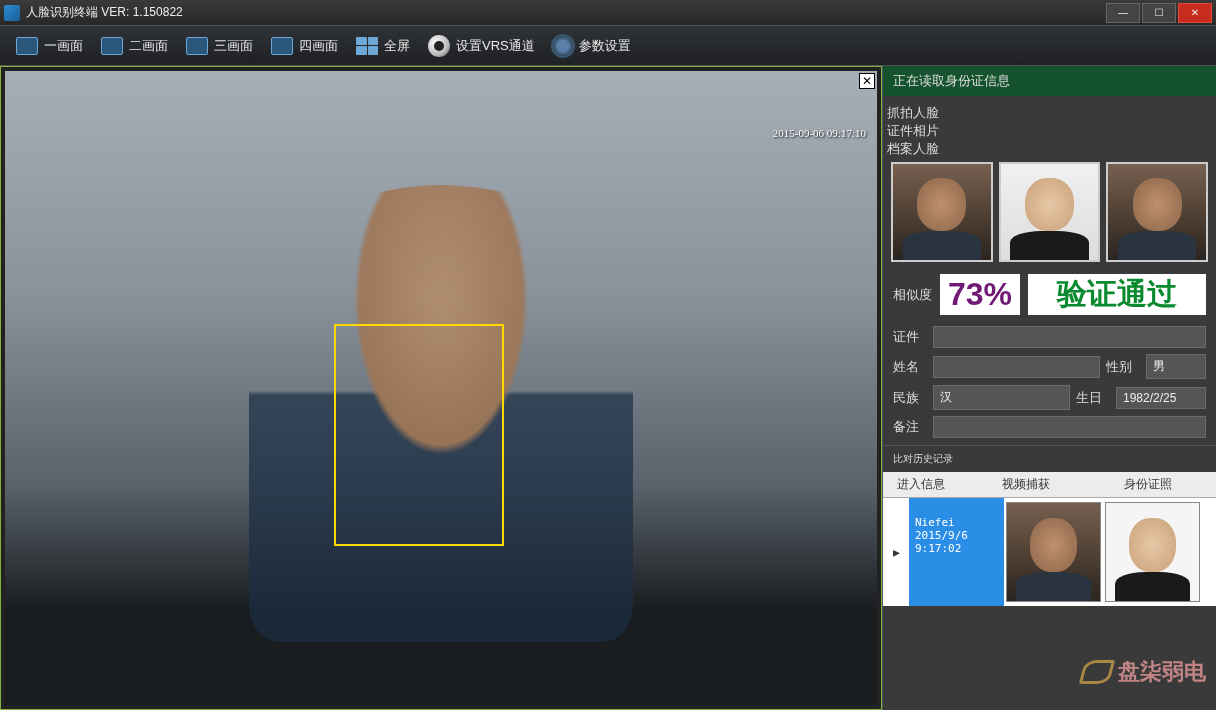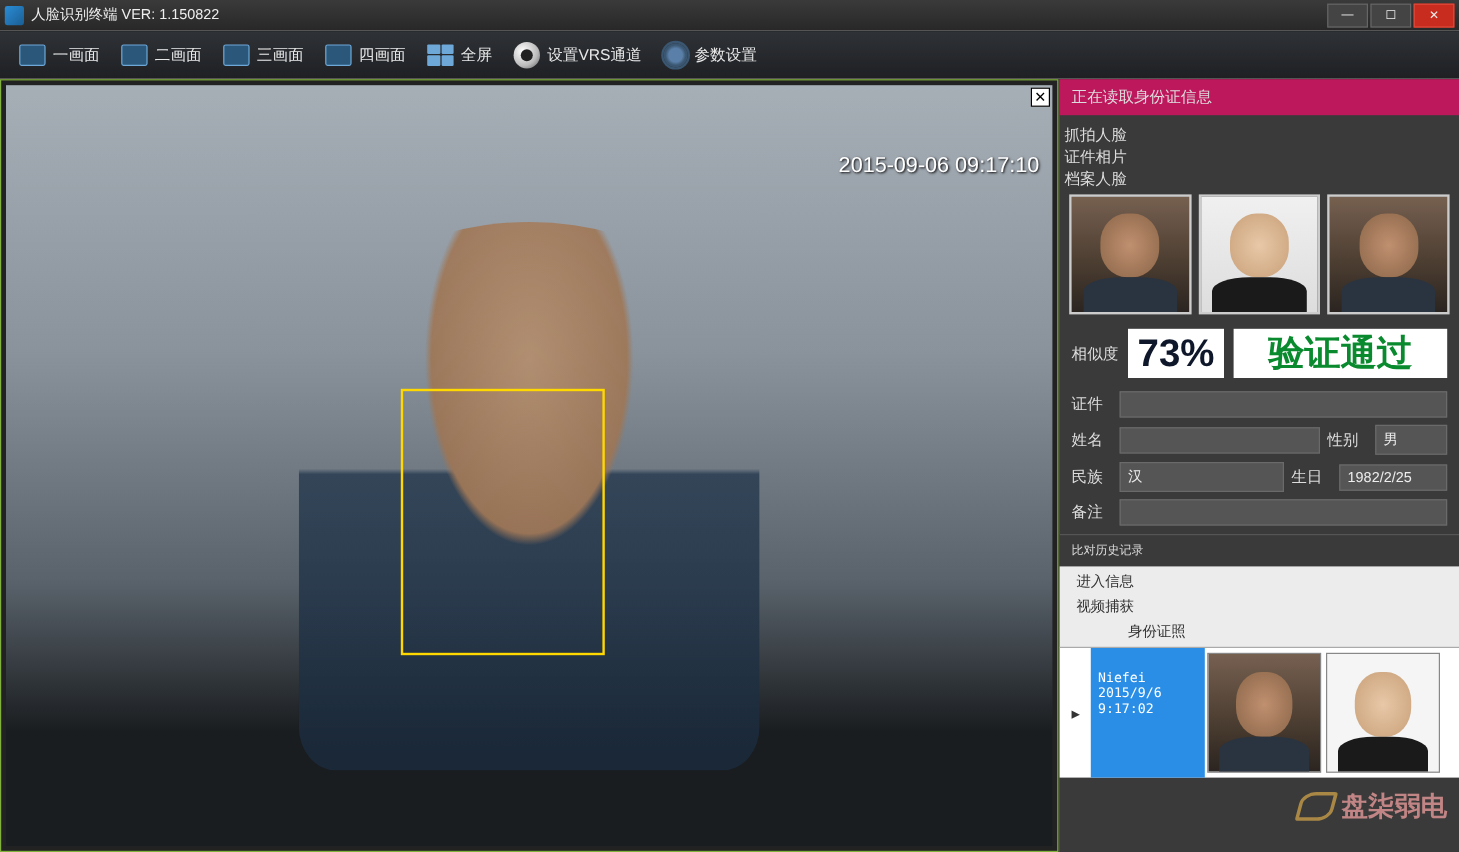--- a/index.html
+++ b/index.html
@@ -18,50 +18,50 @@
 .tb-btn .sq-icon { width: 22px; height: 18px; border: 1px solid #6ea8d8; background: #2a577a; position: relative; border-radius: 2px; }
 .grid-icon { display:inline-grid; grid-template-columns:1fr 1fr; grid-template-rows:1fr 1fr; width:22px; height:18px; gap:1px; }
 .grid-icon > span { background:#6ea8d8; border-radius:1px; }
 .cam-icon { width: 22px; height: 22px; border-radius: 50%; background: radial-gradient(circle at 35% 35%, #fff, #bbb 60%, #555); position: relative; }
 .cam-icon::after { content:""; position:absolute; top:6px; left:6px; width:10px; height:10px; border-radius:50%; background:#222; }
 .gear-icon { width:20px; height:20px; border-radius:50%; background: radial-gradient(circle,#5a7fa8 40%,#3a5670 60%); box-shadow:0 0 0 2px #3a5670; }
 
 .main { display: flex; height: 644px; }
 .video-pane { flex: 1; position: relative; background:#222; border:1px solid #7fb13c; }
 .video-scene { position:absolute; inset:4px; background:linear-gradient(to bottom, #a6aeb6 0%, #8a939c 35%, #5a636c 65%, #1a1d20 85%); }
-.timestamp { position:absolute; top:60px; right:15px; color:#fff; font-size:18px; font-family: Liberation Sans, sans-serif; text-shadow:1px 1px 2px #000; }
+.timestamp { position:absolute; top:60px; right:15px; color:#fff; font-size:11px; font-family: Liberation Serif, serif; text-shadow:1px 1px 2px #000; }
 .face-box { position:absolute; border:2px solid #ffd800; }
 .close-overlay { position:absolute; top:6px; right:6px; width:16px; height:16px; background:#fff; color:#000; font-size:12px; display:flex; align-items:center; justify-content:center; border:1px solid #000; cursor:pointer; }
 .person-sil { position:absolute; left:28%; top:18%; width:44%; height:72%; background: radial-gradient(ellipse at 50% 25%, #b88e6a 0%, #a17552 30%, transparent 32%), linear-gradient(to bottom, transparent 45%, #2a3d52 46%, #1a2a3c 100%); border-radius:50% 50% 8% 8% / 30% 30% 8% 8%; opacity:0.85; }
 
 .side { width: 334px; background:#3a3a3a; color:#ddd; display:flex; flex-direction:column; border-left:1px solid #555; }
-.side-header { padding:6px 10px; background:#be185d; font-size:13px; }
+.side-header { padding:6px 10px; background:#14532d; font-size:13px; }
 .thumb-labels { display:flex; justify-content:space-around; padding:8px 4px 4px; font-size:13px;flex-direction:column; }
 .thumb-row { display:flex; gap:6px; padding:0 8px 8px; }
 .thumb { flex:1; height:100px; border:2px solid #ccc; background:linear-gradient(to bottom,#766050,#4a3c30 60%,#2a2420); position:relative; }
 .thumb.id { background:linear-gradient(to bottom,#f0f0f0,#ddd); }
 .thumb .head { position:absolute; left:25%; top:15%; width:50%; height:55%; background:radial-gradient(ellipse,#c09070,#8a6548); border-radius:45%; }
 .thumb.id .head { background:radial-gradient(ellipse,#e8c8a8,#c8a078); }
 .thumb .body { position:absolute; left:10%; bottom:0; width:80%; height:30%; background:#2a3440; border-radius:40% 40% 0 0; }
 .thumb.id .body { background:#1a1a1a; }
 
 .sim-row { display:flex; align-items:center; gap:8px; padding:4px 10px 8px; }
 .sim-label { font-size:13px; }
-.sim-val { flex:0 0 auto; background:#fff; color:#0f172a; font-size:32px; font-weight:bold; padding:2px 8px; font-family:Arial; }
+.sim-val { flex:0 0 auto; background:#fff; color:#701a75; font-size:32px; font-weight:bold; padding:2px 8px; font-family:Arial; }
 .sim-status { flex:1; background:#fff; color:#0a8a2e; font-size:30px; font-weight:bold; padding:0 6px; text-align:center; }
 
 .field-row { display:flex; align-items:center; padding:3px 10px; gap:6px; font-size:13px; }
 .field-row label { width:34px; flex-shrink:0; }
 .field-row .val { flex:1; background:#555; border:1px solid #6a6a6a; padding:3px 6px; min-height:22px; color:#eee; font-size:12px; }
 .field-row .val.short { flex:0 0 60px; }
 .field-row label.mid { width:34px; }
 .addr-row .val { min-height:36px; line-height:1.3; }
 
 .hist-header { padding:6px 10px; background:#3a3a3a; border-top:1px solid #555; margin-top:4px; font-size:10px; }
-.hist-cols { display:flex; padding:2px 8px; font-size:12px; background:#ececec; color:#333; border-bottom:1px solid #aaa;flex-direction:column; }
+.hist-cols { display:flex; padding:2px 8px; font-size:12px; background:#ececec; color:#333; border-bottom:1px solid #aaa; }
 .hist-cols > div { padding:2px 6px; }
 .hc1 { width:105px; } .hc2 { flex:1; } .hc3 { width:90px;margin-left:43px; }
 
 .hist-body { display:flex; background:#fff; padding:0 0 0 10px; height:108px; }
 .hist-arrow { width:16px; display:flex; align-items:center; color:#333; font-size:14px; }
 .hist-info { width:95px; background:#1几何b8ee6; background:#2b8ee6; color:#fff; padding:18px 6px; font-size:11px; font-family:monospace; white-space:pre-line; }
 .hist-thumb { width:95px; border:1px solid #888; background:linear-gradient(to bottom,#766050,#4a3c30 60%,#2a2420); position:relative; margin:4px 2px; }
 .hist-thumb .head { position:absolute; left:25%; top:15%; width:50%; height:55%; background:radial-gradient(ellipse,#c09070,#8a6548); border-radius:45%; }
 .hist-thumb.id2 { background:#f5f5f5; }
 .hist-thumb.id2 .head { background:radial-gradient(ellipse,#e8c8a8,#c8a078); }

